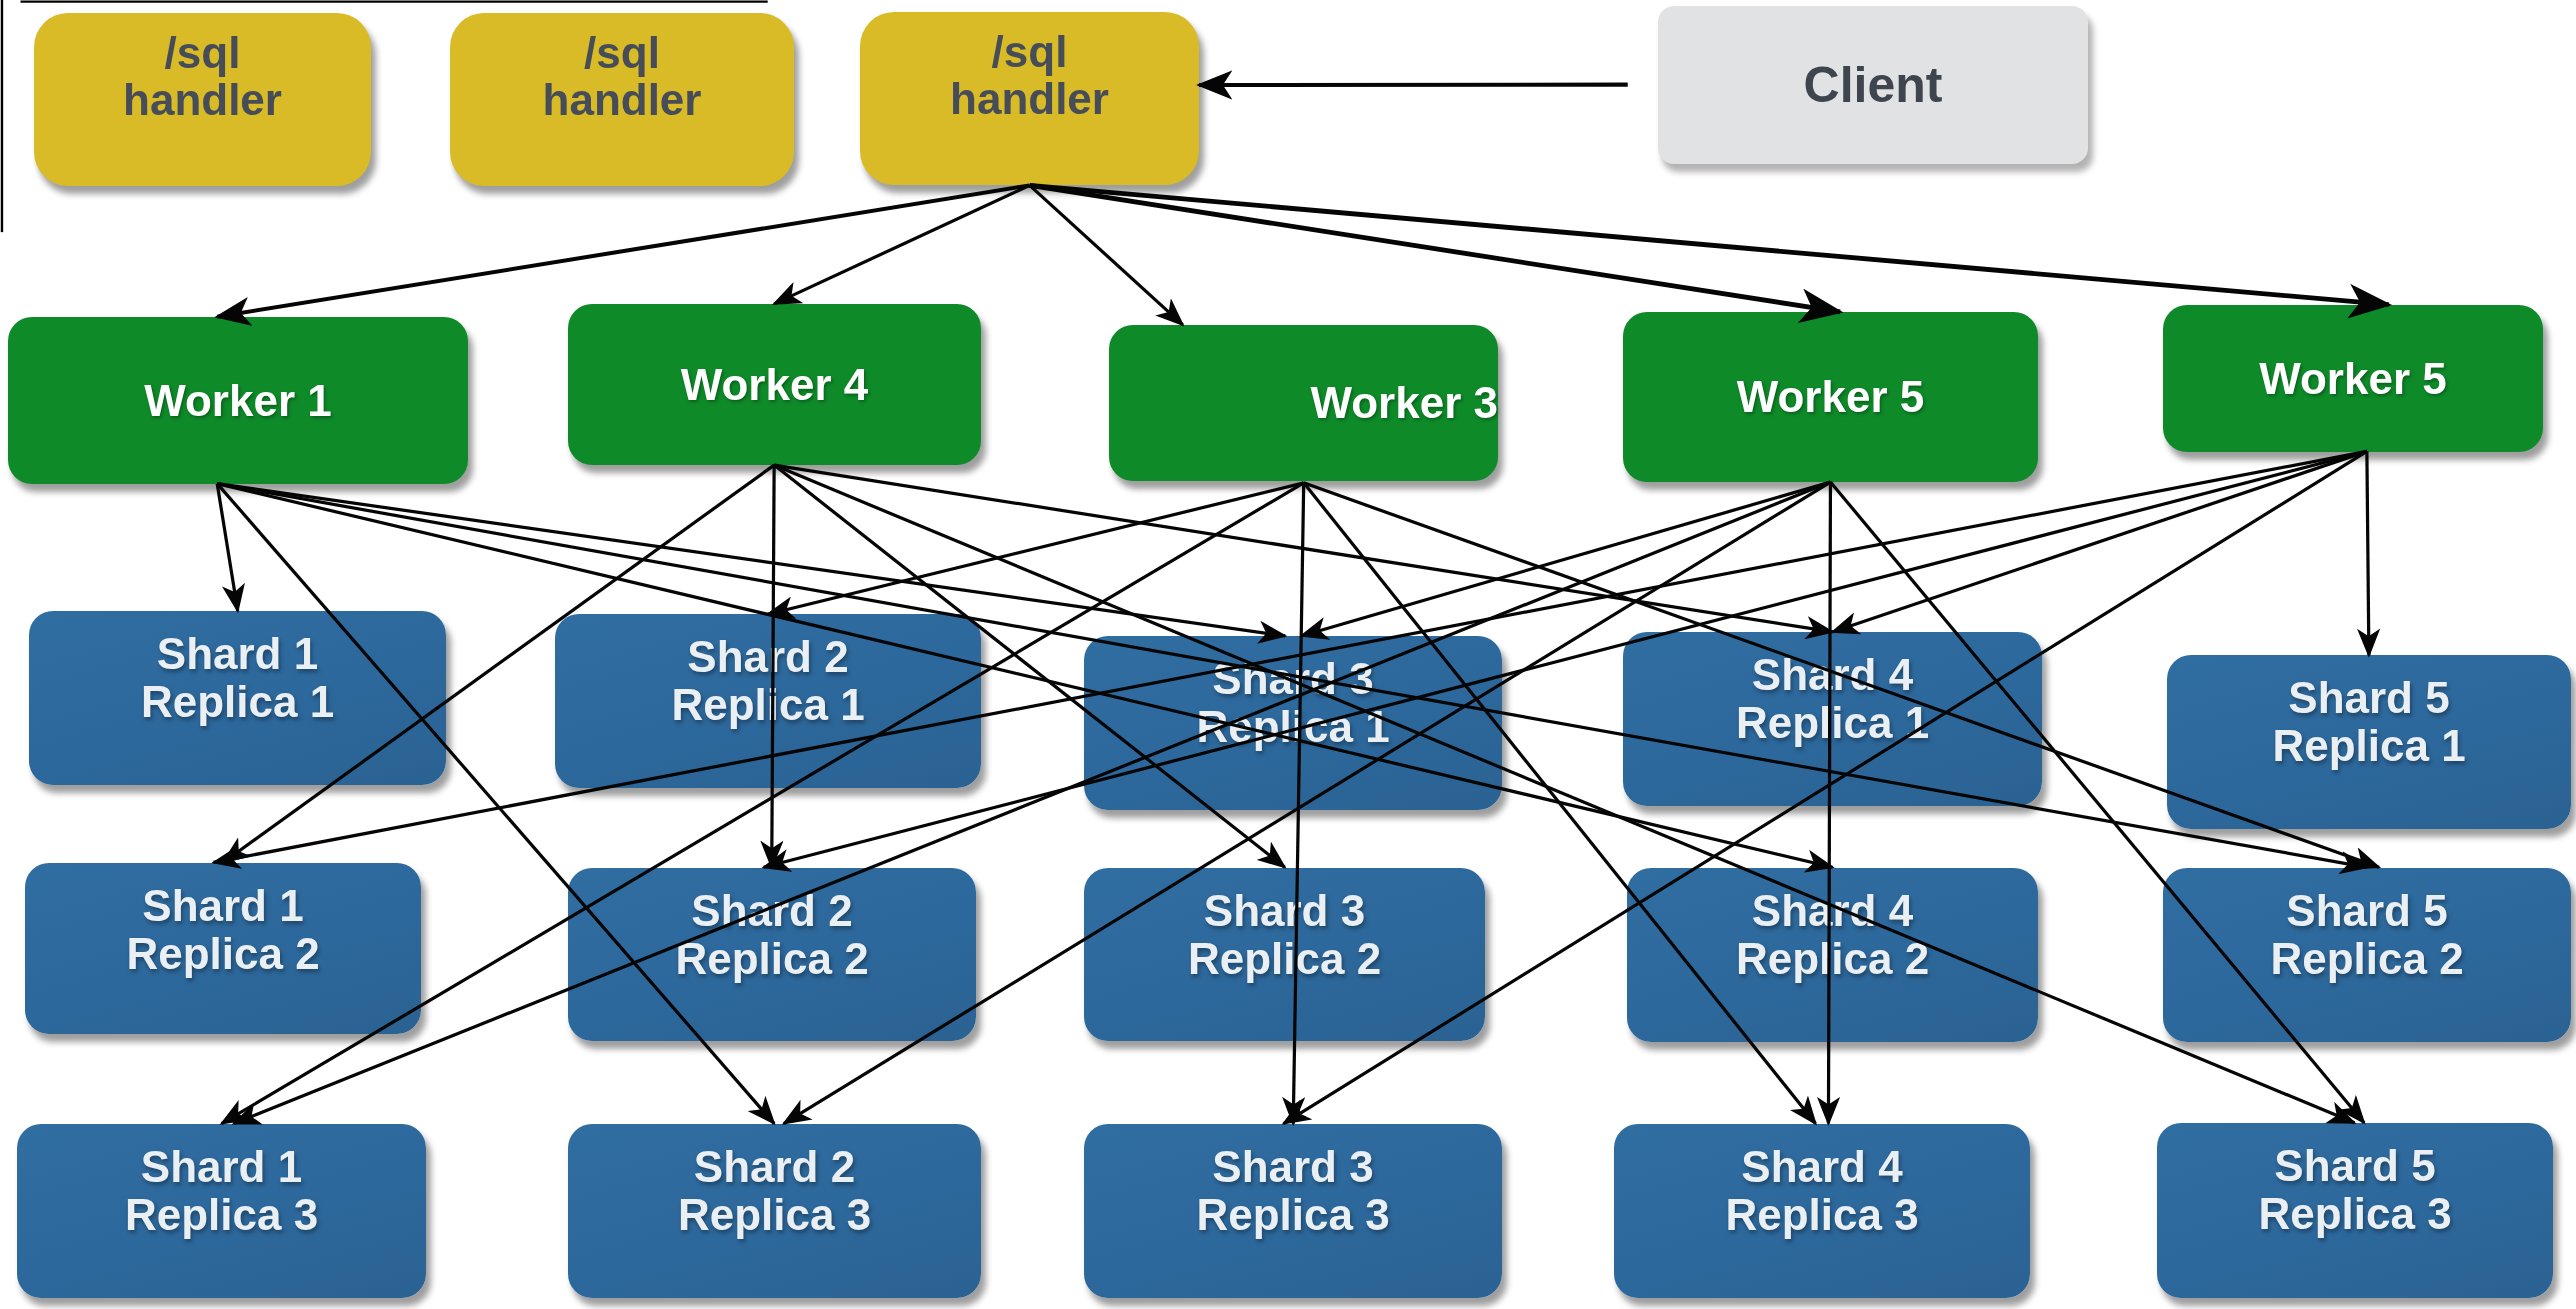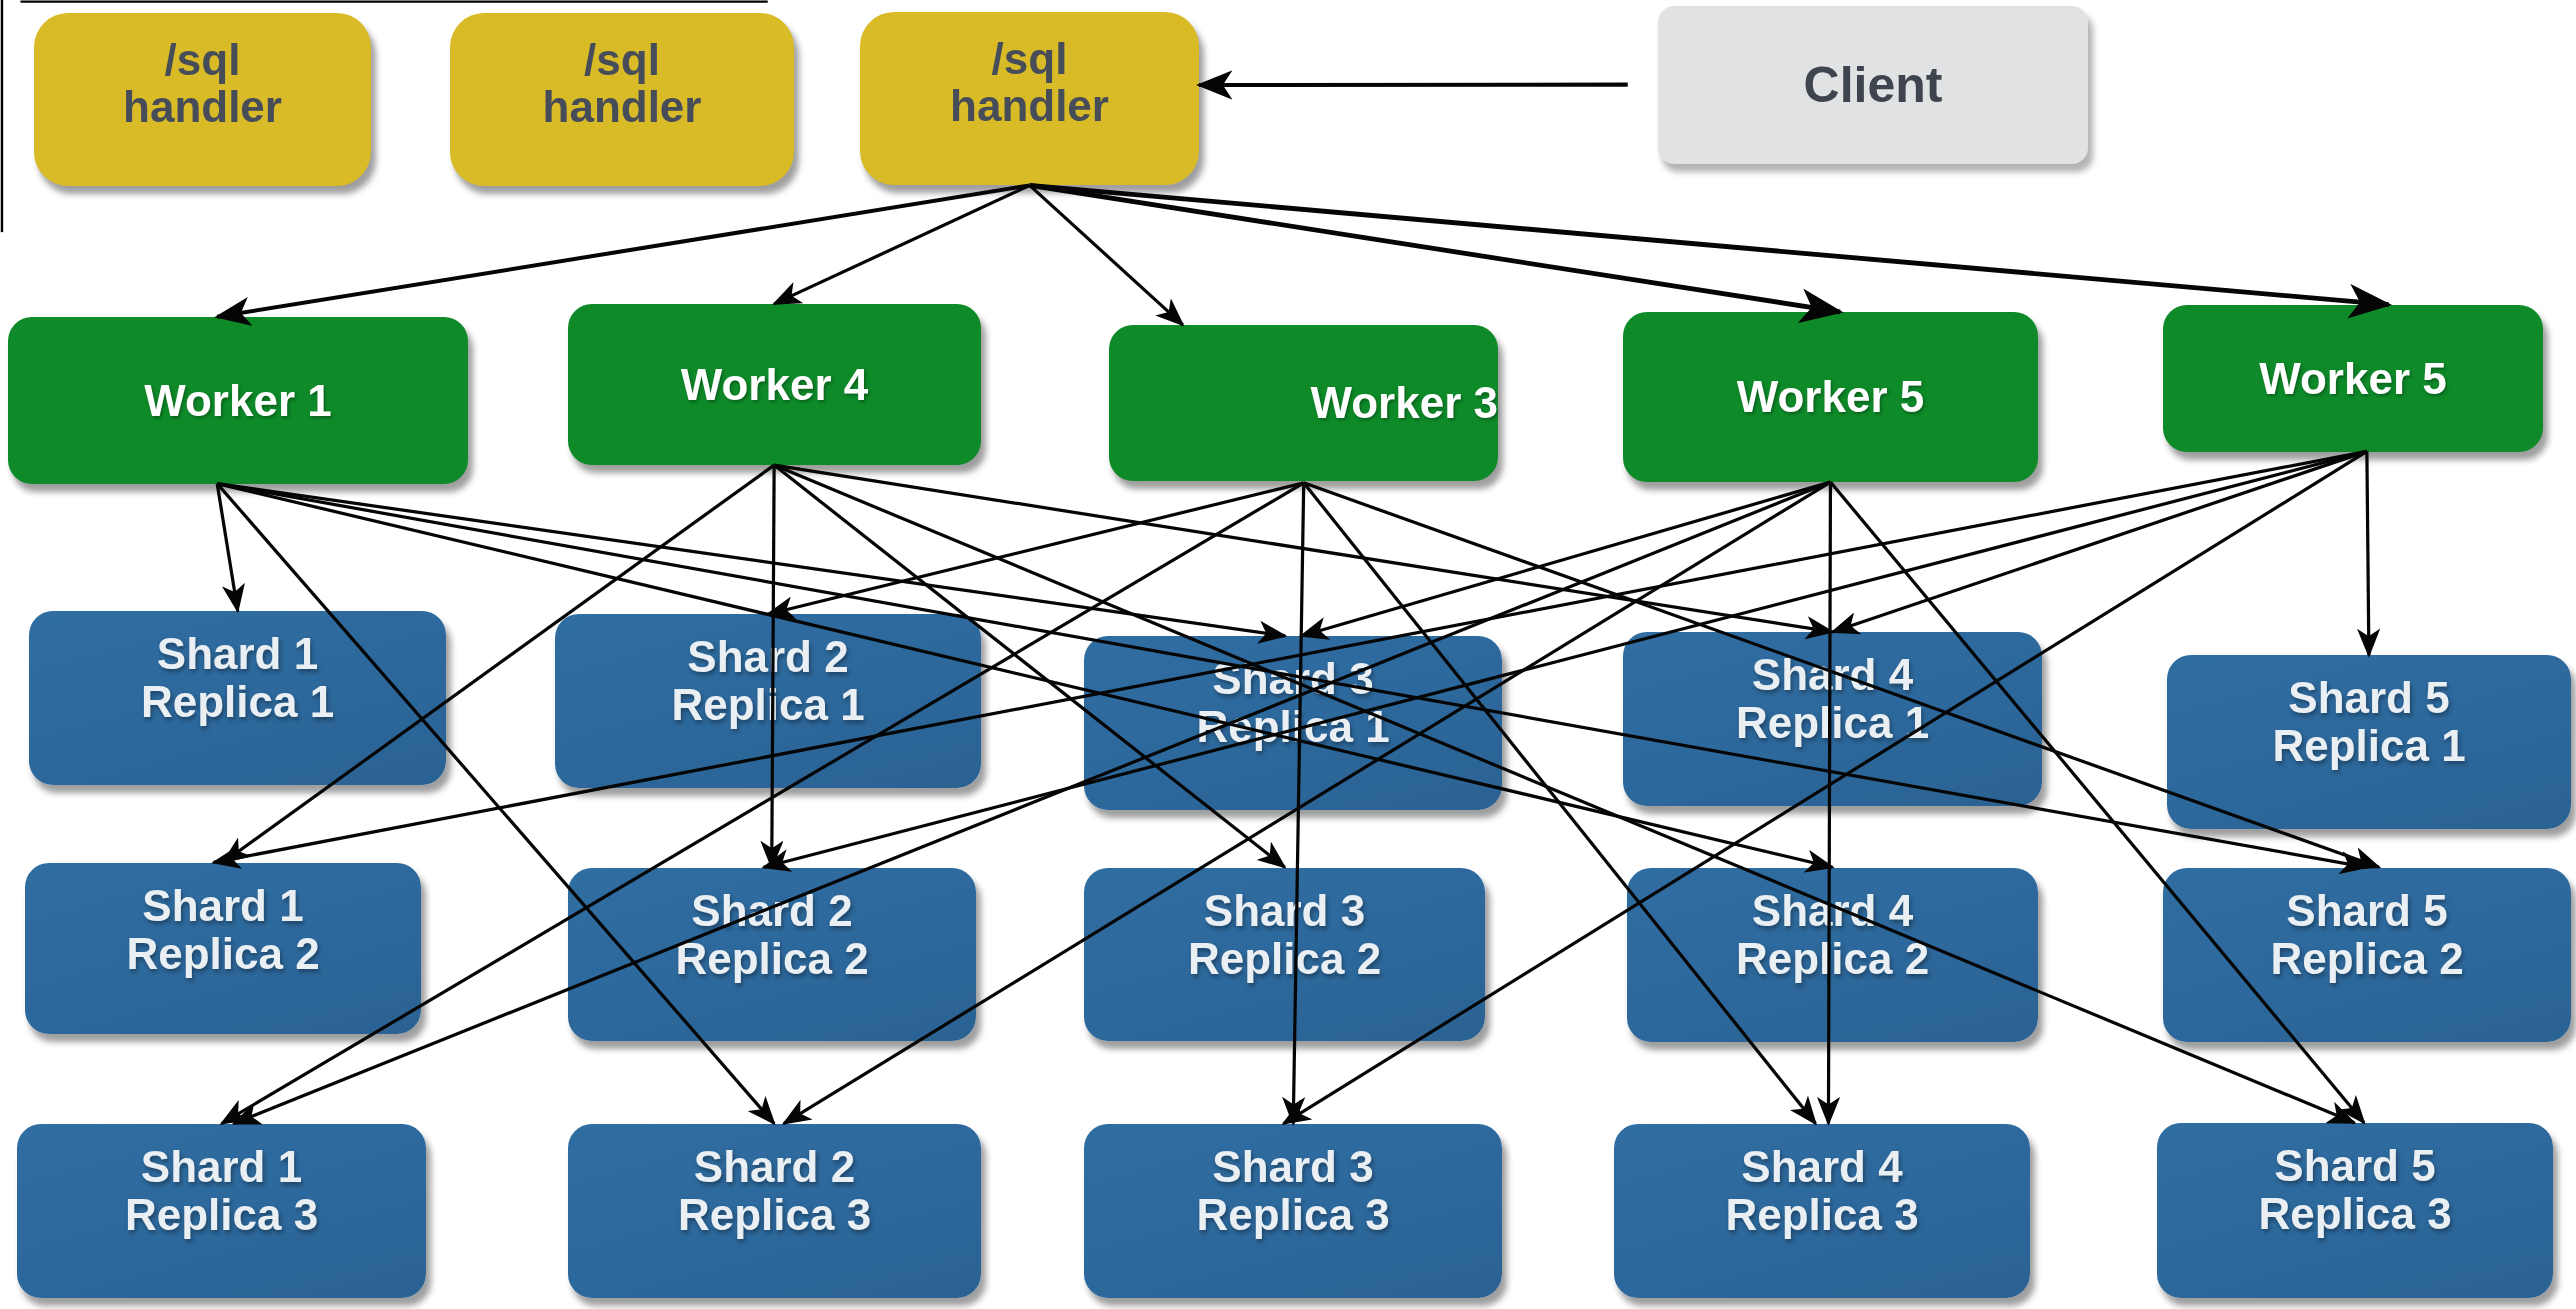--- a/index.html
+++ b/index.html
@@ -25,21 +25,21 @@
     align-items:center;
     text-align:center;
     font-weight:bold;
     z-index:1;
   }
   .node .line{display:block;white-space:nowrap;}
   .handler{
     background:var(--handler-fill);
     color:var(--handler-text);
     border-radius:34px;
-    padding-top:23px;
+    padding-top:16px;
     font-size:44px;
     line-height:47px;
     box-shadow:4.8px 8px 6.5px rgba(0,0,0,0.38);
   }
   .worker{
     background:var(--worker-fill);
     color:var(--worker-text);
     justify-content:center;
     font-size:44px;
     border-radius:24px;

